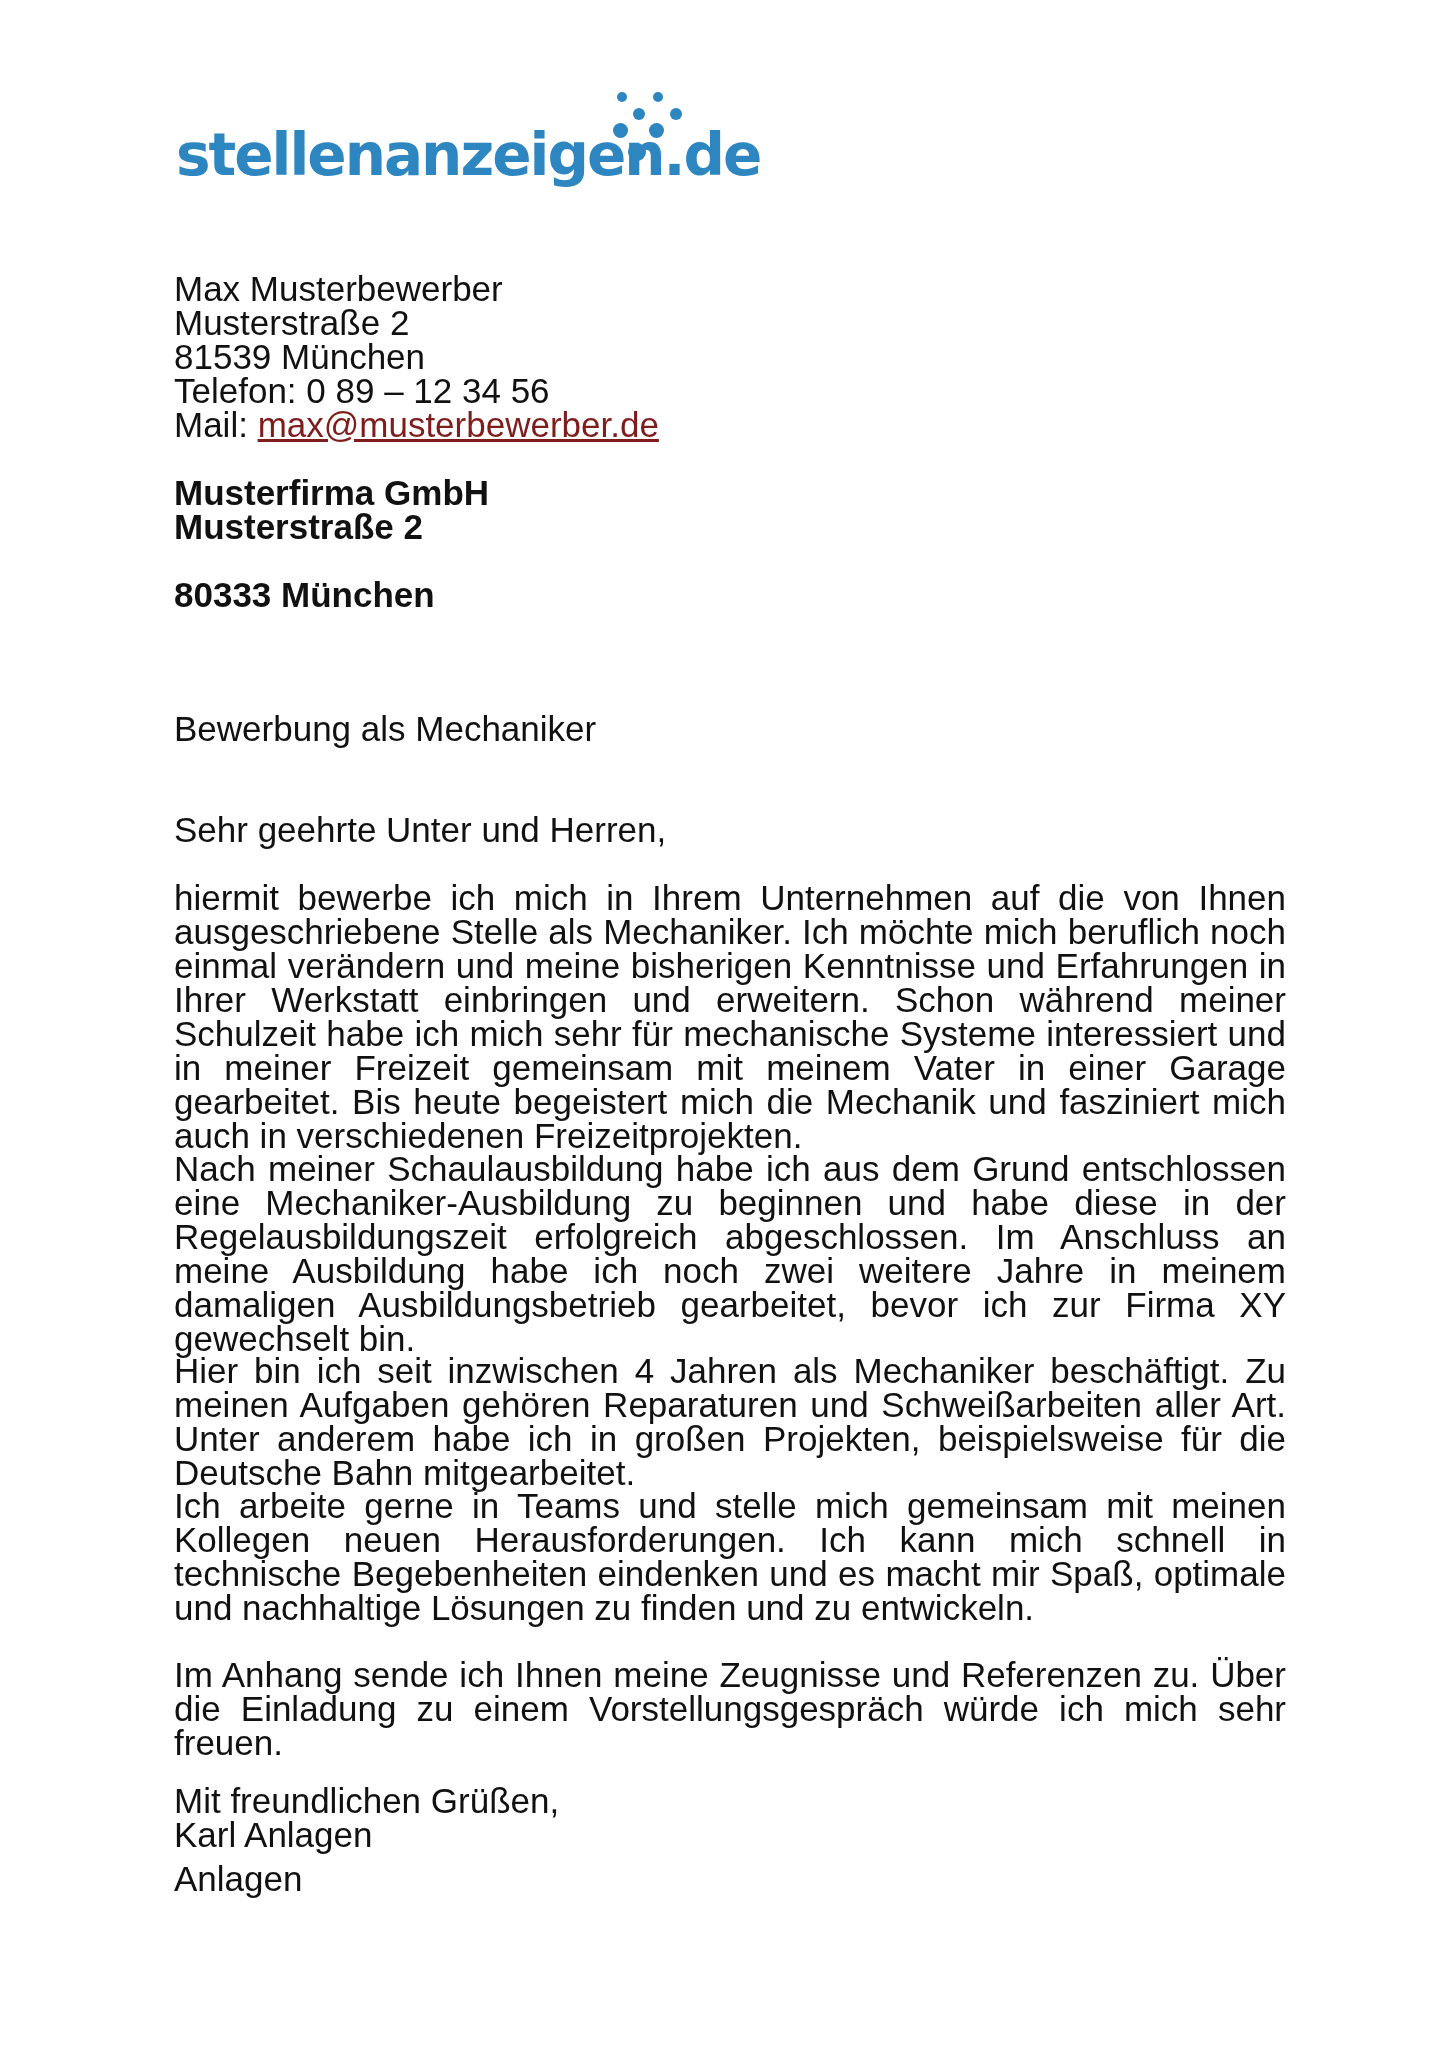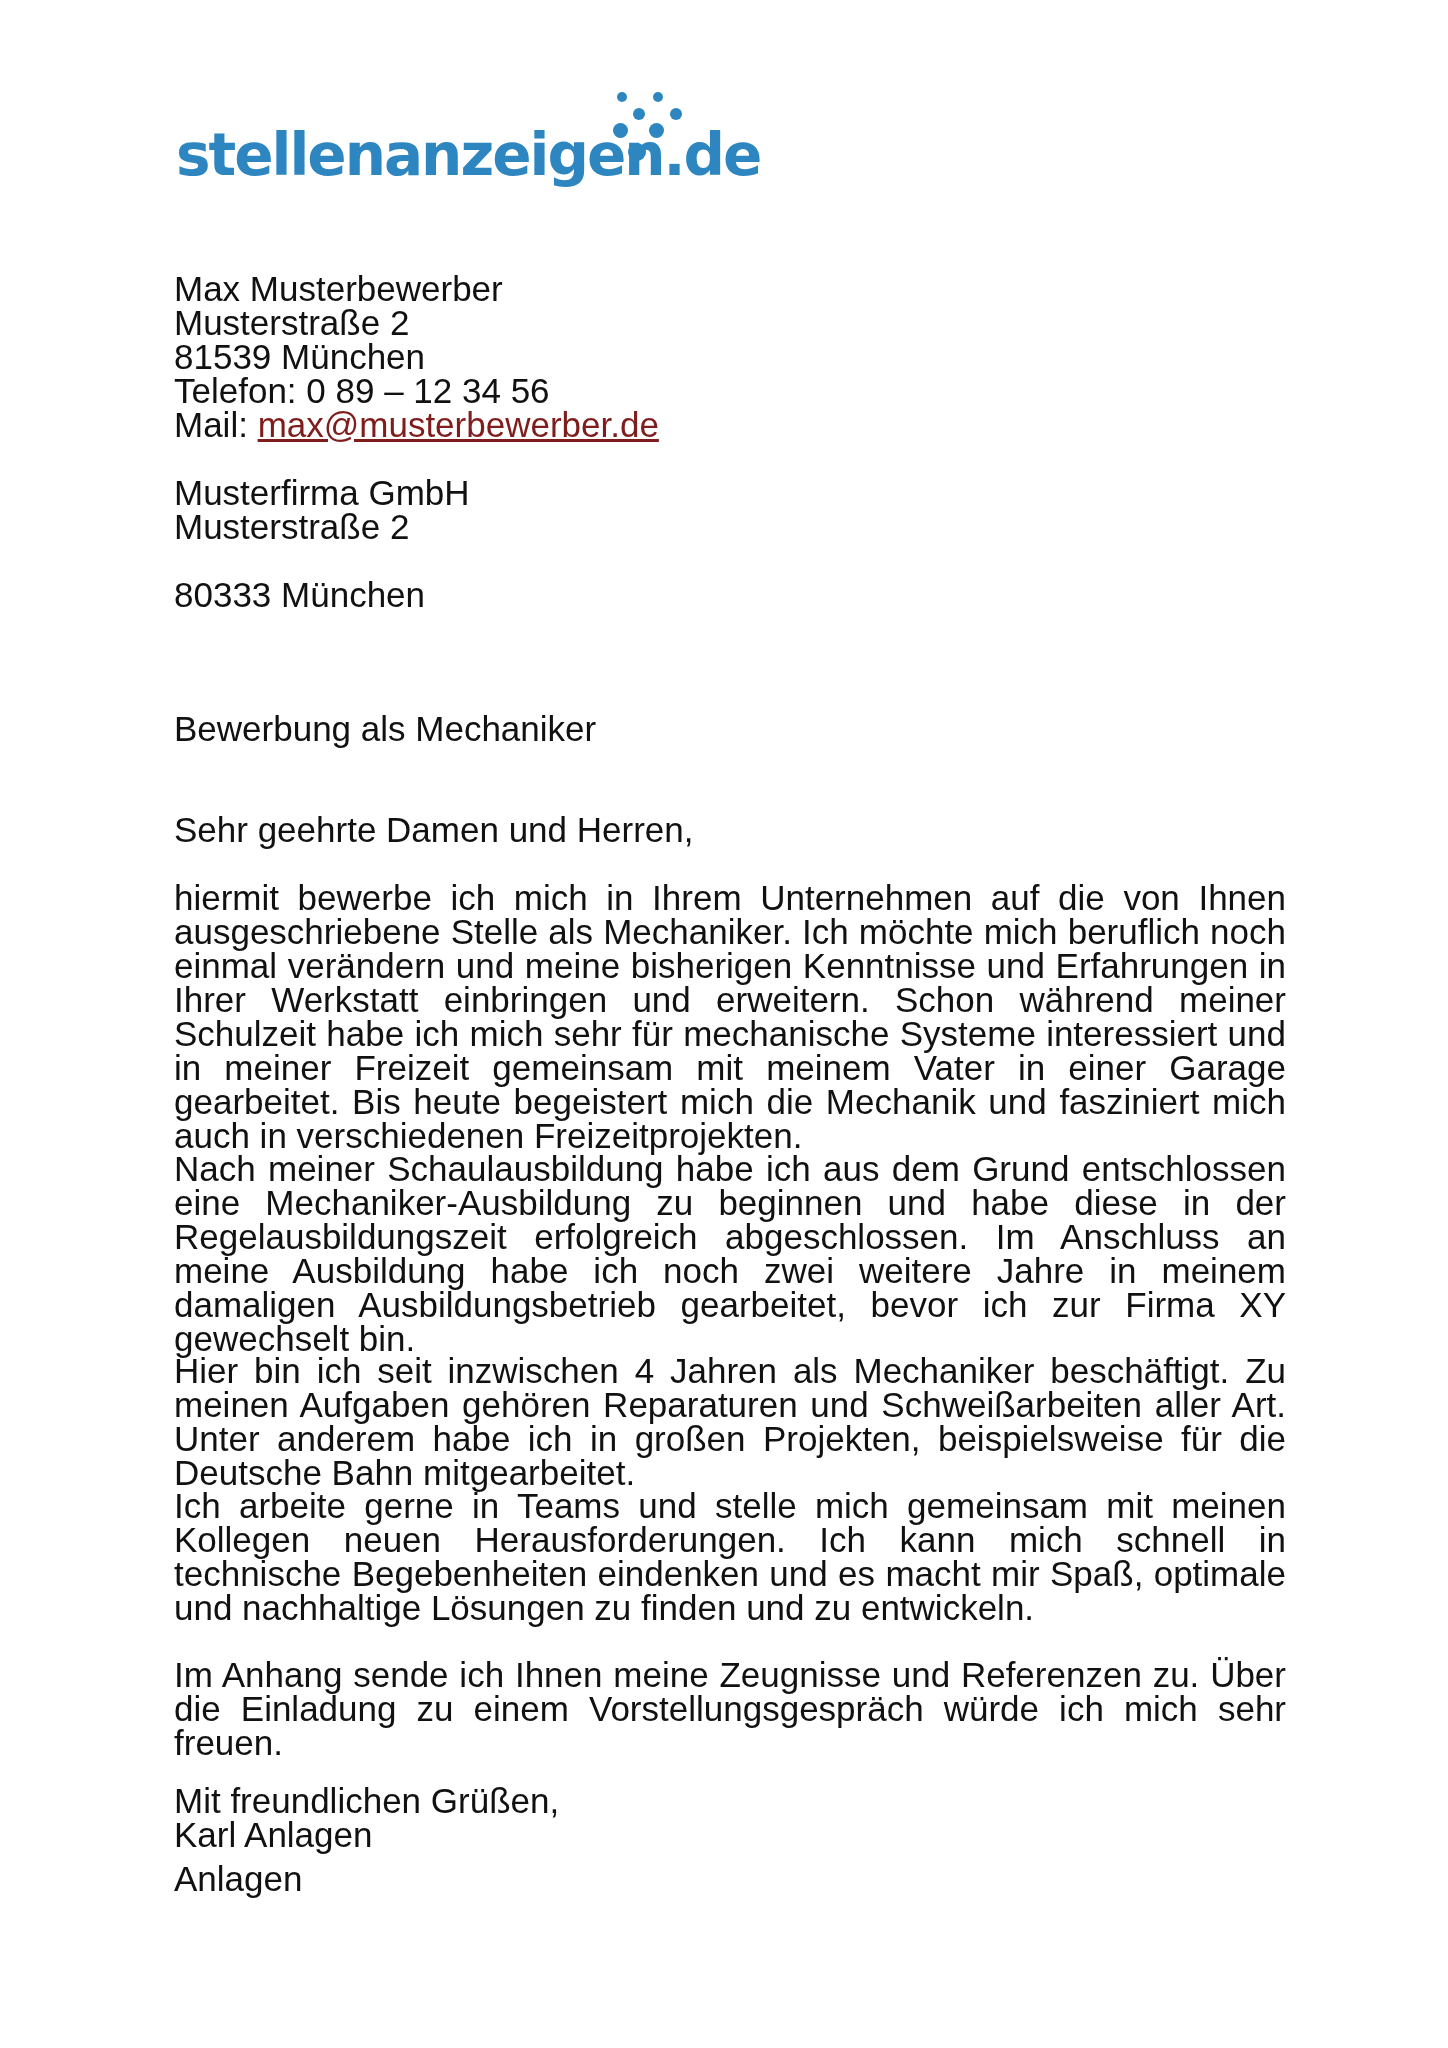--- a/index.html
+++ b/index.html
@@ -30,30 +30,30 @@
 </div>
 
 <div class="block" style="top:272px;">
   <span class="line">Max Musterbewerber</span>
   <span class="line">Musterstraße 2</span>
   <span class="line">81539 München</span>
   <span class="line"><span>Telefon: </span><span>0 89 – 12 34 56</span></span>
   <span class="line"><span>Mail: </span><a class="mail-link">max@musterbewerber.de</a></span>
 </div>
 
-<div class="block" style="top:476px;">
+<div class="block" style="top:476px;font-weight:bold;">
   <span class="line">Musterfirma GmbH</span>
   <span class="line">Musterstraße 2</span>
   <span class="line"> </span>
   <span class="line">80333 München</span>
 </div>
 
 <div class="block subject" style="top:712px;">Bewerbung als Mechaniker</div>
 
-<div class="block" style="top:813px;">Sehr geehrte Damen und Herren,</div>
+<div class="block" style="top:813px;">Sehr geehrte Unter und Herren,</div>
 
 <div class="block para" style="top:881px;">hiermit bewerbe ich mich in Ihrem Unternehmen auf die von Ihnen ausgeschriebene Stelle als Mechaniker. Ich möchte mich beruflich noch einmal verändern und meine bisherigen Kenntnisse und Erfahrungen in Ihrer Werkstatt einbringen und erweitern. Schon während meiner Schulzeit habe ich mich sehr für mechanische Systeme interessiert und in meiner Freizeit gemeinsam mit meinem Vater in einer Garage gearbeitet. Bis heute begeistert mich die Mechanik und fasziniert mich auch in verschiedenen Freizeitprojekten.</div>
 <div class="block para" style="top:1152px;">Nach meiner Schaulausbildung habe ich aus dem Grund entschlossen eine Mechaniker-Ausbildung zu beginnen und habe diese in der Regelausbildungszeit erfolgreich abgeschlossen. Im Anschluss an meine Ausbildung habe ich noch zwei weitere Jahre in meinem damaligen Ausbildungsbetrieb gearbeitet, bevor ich zur Firma XY gewechselt bin.</div>
 <div class="block para" style="top:1354px;">Hier bin ich seit inzwischen 4 Jahren als Mechaniker beschäftigt. Zu meinen Aufgaben gehören Reparaturen und Schweißarbeiten aller Art. Unter anderem habe ich in großen Projekten, beispielsweise für die Deutsche Bahn mitgearbeitet.</div>
 <div class="block para" style="top:1489px;">Ich arbeite gerne in Teams und stelle mich gemeinsam mit meinen Kollegen neuen Herausforderungen. Ich kann mich schnell in technische Begebenheiten eindenken und es macht mir Spaß, optimale und nachhaltige Lösungen zu finden und zu entwickeln.</div>
 <div class="block para" style="top:1658px;">Im Anhang sende ich Ihnen meine Zeugnisse und Referenzen zu.  Über die Einladung zu einem Vorstellungsgespräch würde ich mich sehr freuen.</div>
 
 <div class="block" style="top:1760px;margin-top:24px;">
   <span class="line">Mit freundlichen Grüßen,</span>
   <span class="line">Karl Anlagen</span>

